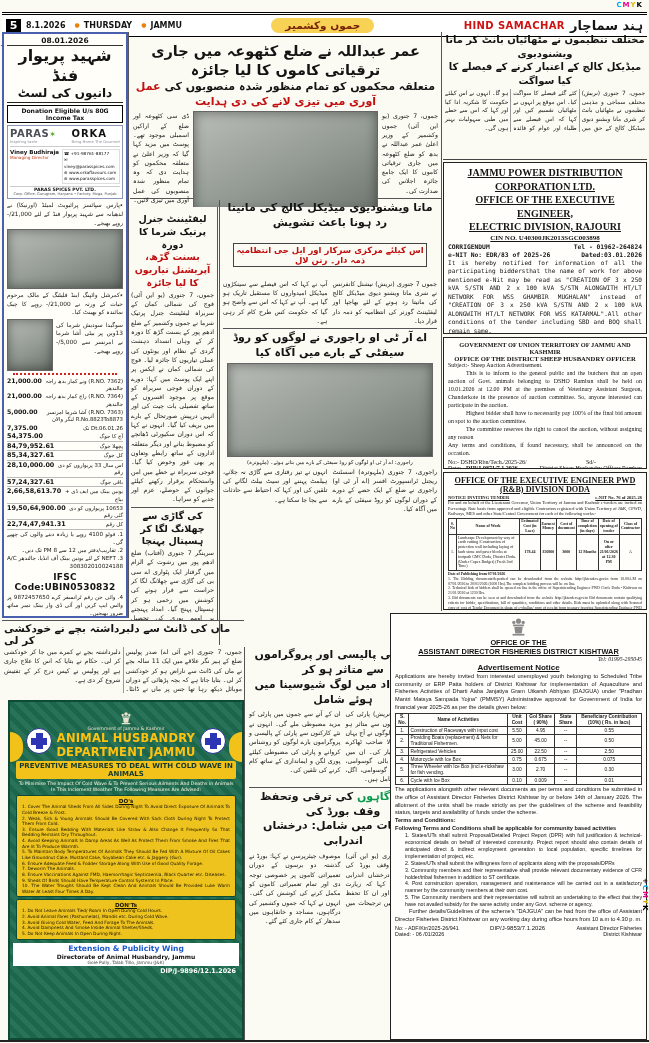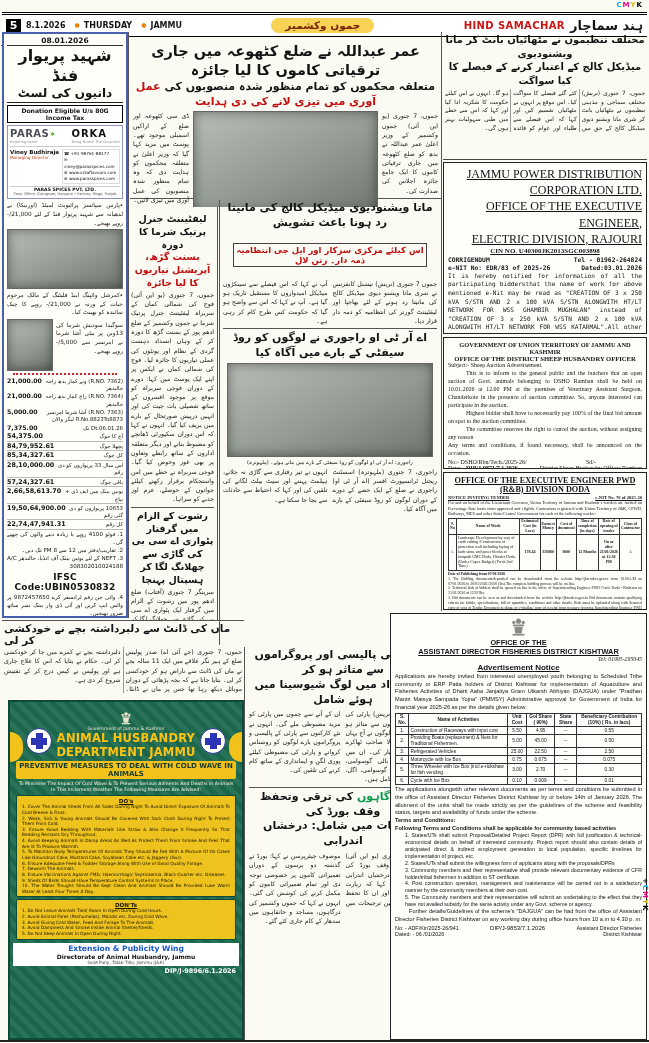--- a/index.html
+++ b/index.html
@@ -82,21 +82,21 @@
   #wideA{left:219px;top:200px;width:221px;height:445px;border-left:1px solid #555;padding:1px 3px}
   .subbox{border:1px solid #444;margin:12px 10px;padding:1px 2px;font-size:8.5px;font-weight:bold;text-align:center}
   .arto-photo{height:92px;margin:2px 4px}
   .capt{font-size:5.2px;text-align:center;margin-bottom:2px}
   #wideB{left:246px;top:647px;width:194px;height:393px;padding:1px 3px}
   #right-art{left:443px;top:32px;width:204px;height:128px;padding:1px 2px;border-bottom:1px solid #444}
   #right-art .ub{font-size:5.8px}
   
   .nb{border:1.2px solid #222;background:#fffefb;padding:3px 4px;font-family:"Liberation Serif",serif}
   #jpdcl{left:443px;top:162px;width:204px;height:172px}
-  .nb-h{font-size:12px;font-weight:normal;text-align:right;text-decoration:underline;line-height:1.35}
+  .nb-h{font-size:10px;font-weight:bold;text-align:center;text-decoration:underline;line-height:1.35}
   .nb-cin{font-size:7px;font-weight:bold;text-align:center;text-decoration:underline}
   .nb-row{display:flex;justify-content:space-between;font-size:6.3px;font-weight:bold;
           font-family:"DejaVu Sans Mono",monospace;margin-top:1px}
   .nb-mono{font-family:"DejaVu Sans Mono",monospace;font-size:6.1px;line-height:1.4;text-align:justify;margin-top:1px}
   .nb-foot{display:flex;justify-content:space-between;align-items:flex-end;font-size:6px;
            font-family:"DejaVu Sans Mono",monospace;margin-top:1px}
   .nb-dip{font-size:6.8px;text-align:center;font-family:"Liberation Sans",sans-serif}
   #sheep{left:443px;top:337px;width:204px;height:132px}
   .sh-gov{font-size:6.4px;font-weight:bold;text-align:center;font-variant:small-caps}
   .sh-off{font-size:6.6px;font-weight:bold;text-align:center}
@@ -302,21 +302,20 @@
   </div>
 
   <div id="narrow" class="abs">
     <div>
       <div class="hl-m ur">لیفٹیننٹ جنرل پرتیک شرما کا دورہ</div>
       <div class="hl-m ur red">بسنت گڑھ، آپریشنل تیاریوں کا لیا جائزہ</div>
       <div class="ub ur">جموں، 7 جنوری (یو این آئی) فوج کی شمالی کمان کے سربراہ لیفٹیننٹ جنرل پرتیک شرما نے جموں وکشمیر کے ضلع ادھم پور کے بسنت گڑھ کا دورہ کر کے وہاں انسداد دہشت گردی کے نظام اور یونٹوں کی عملی تیاریوں کا جائزہ لیا۔ فوج کی شمالی کمان نے ایکس پر اپنے ایک پوسٹ میں کہا: دورے کے دوران فوجی سربراہ کو موقع پر موجود افسروں کے ساتھ تفصیلی بات چیت کی اور انہیں درپیش صورتحال کے بارے میں بریف کیا گیا۔ انہوں نے کہا کہ اس دوران سکیورٹی ڈھانچے کو مضبوط بنانے اور دیگر متعلقہ اداروں کے ساتھ رابطے وتعاون پر بھی غور وخوض کیا گیا۔ فوجی سربراہ نے خطے میں امن واستحکام برقرار رکھنے کیلئے جوانوں کے حوصلے، عزم اور جذبے کو سراہا۔</div>
     </div>
     <div class="art-div"></div>
     <div>
-      <div class="hl-m ur">رشوت کے الزام میں گرفتار پٹواری اے سی بی</div>
       <div class="hl-m ur">کی گاڑی سے چھلانگ لگا کر ہسپتال پہنچا</div>
       <div class="ub ur">سرینگر 7 جنوری (آفتاب) ضلع ادھم پور میں رشوت کے الزام میں گرفتار ایک پٹواری اے سی بی کی گاڑی سے چھلانگ لگا کر حراست سے فرار ہونے کی کوشش میں زخمی ہو کر ہسپتال پہنچ گیا۔ امداد پہنچنے پر اومم پوری کی تحصیل موگری کے پٹوار حلقہ لدھا کے پٹواری پردھان سنگھ کو مقامی لوگوں کی شکایت پر رشوت لیتے ہوئے گرفتار کیا گیا تھا۔</div>
     </div>
   </div>
 
   <div id="wideA" class="abs">
     <div>
       <div class="hl-l ur">ماتا ویشنودیوی میڈیکل کالج کی مانیتا رد ہونا باعث تشویش</div>
       <div class="subbox ur red">اس کیلئے مرکزی سرکار اور ایل جی انتظامیہ ذمہ دار۔ رتن لال</div>
       <div class="tworow">
@@ -569,20 +568,20 @@
       <div class="ga-item">2. Avoid Animal Fares (Pashumelas), Mandis etc. During Cold Wave.</div>
       <div class="ga-item">3. Avoid Giving Cold Water, Feed And Forage To The Animals.</div>
       <div class="ga-item">4. Avoid Dampness And Smoke Inside Animal Shelter/Sheds.</div>
       <div class="ga-item">5. Do Not Keep Animals In Open During Night.</div>
     </div>
     <div class="ga-footer">
       <div class="ga-f1">Extension &amp; Publicity Wing</div>
       <div class="ga-f2">Directorate of Animal Husbandry, Jammu</div>
       <div class="ga-f3">Gole Pully, Talab Tillo, Jammu (J&amp;K)</div>
     </div>
-    <div class="ga-dip">DIP/J-9896/6.1.2026</div>
+    <div class="ga-dip">DIP/J-9896/12.1.2026</div>
   </div>
 
   <div class="side-cmyk">
     <span>+</span><span class="ck-c">C</span><span class="ck-m">M</span><span class="ck-y">Y</span><span class="ck-k">K</span>
   </div>
 
 </div>
 
 </body></html>

